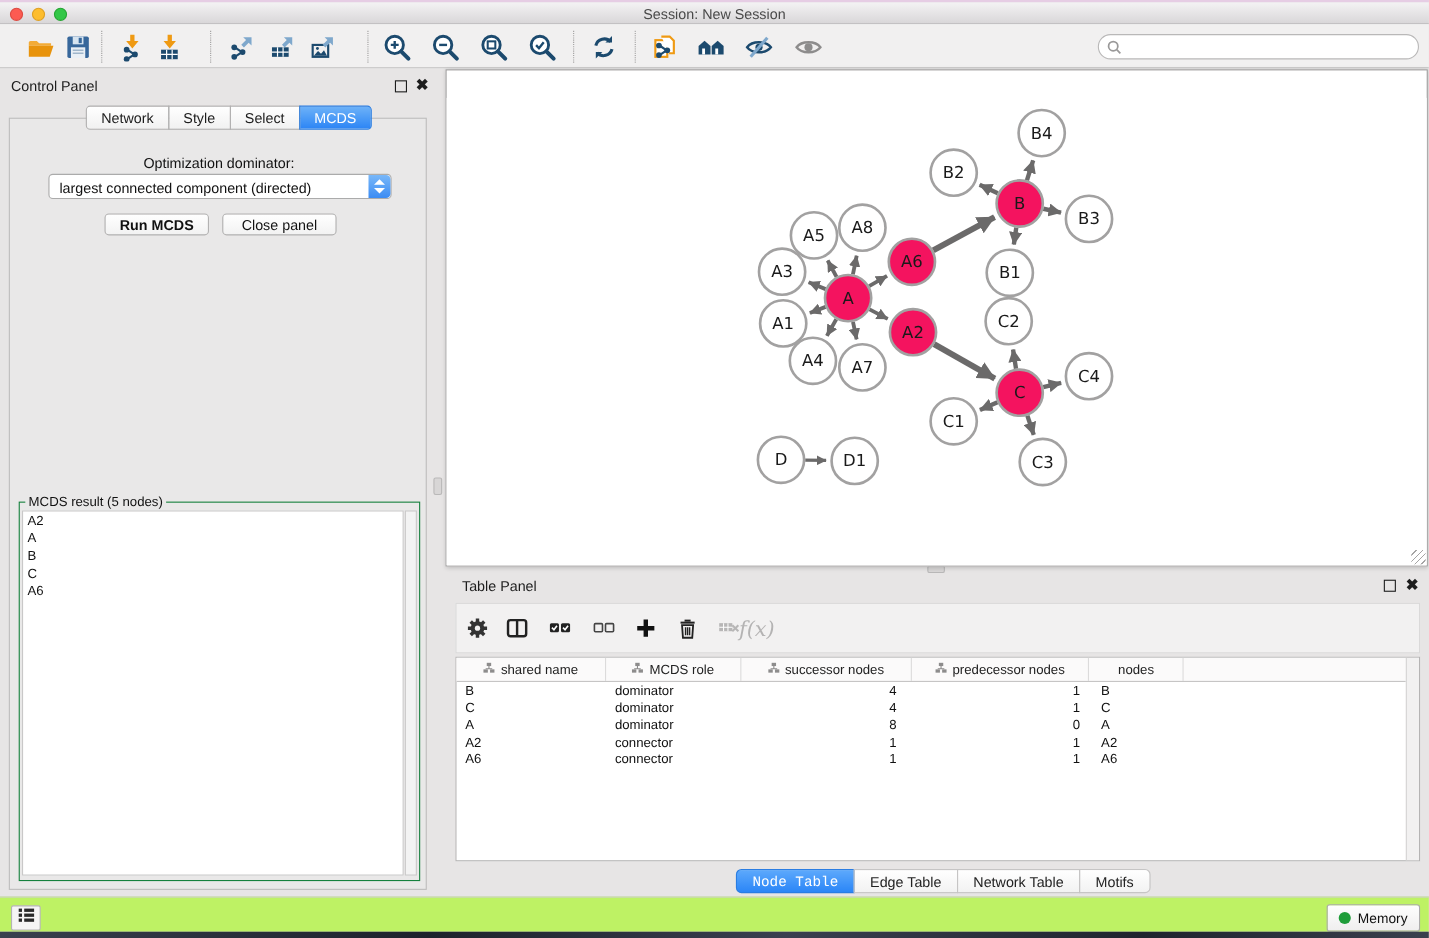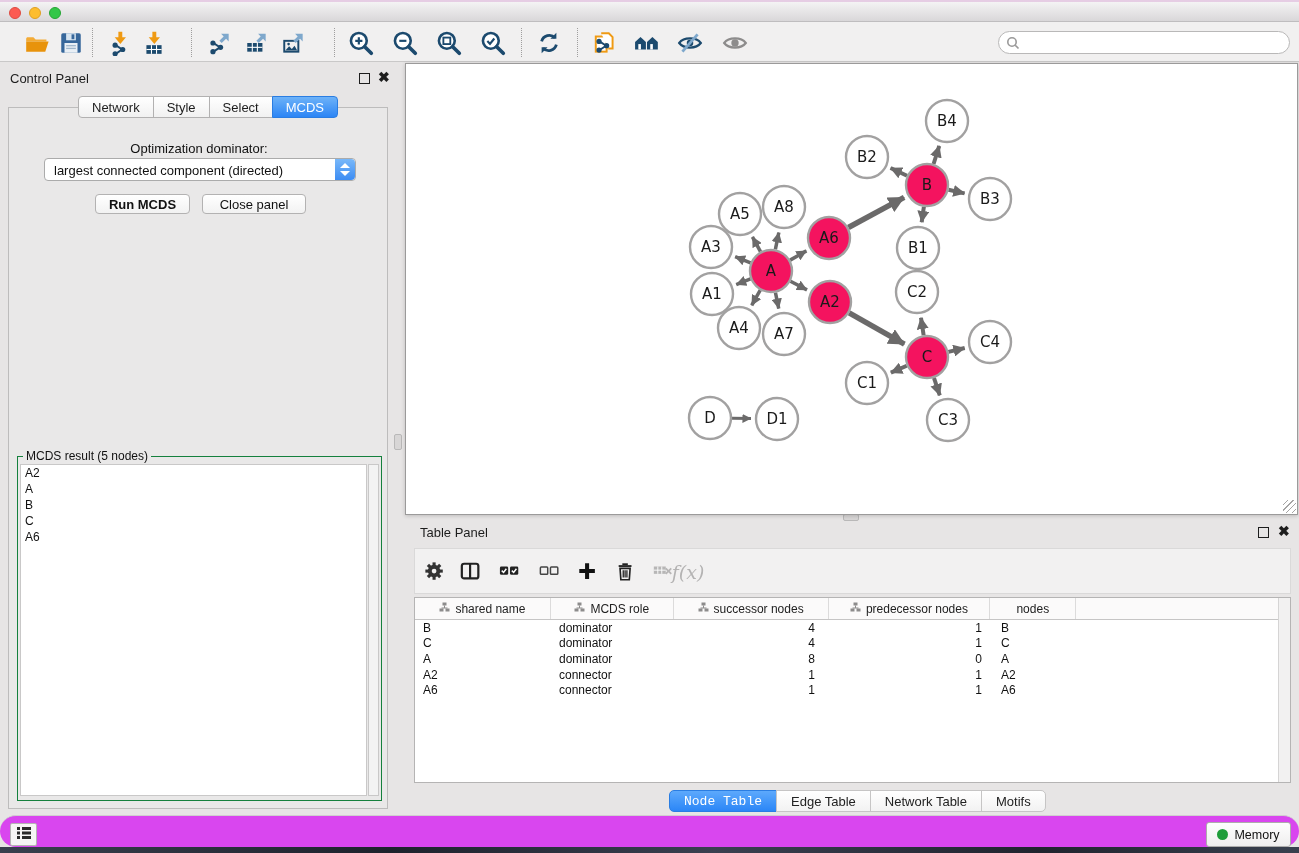--- a/index.html
+++ b/index.html
@@ -119,21 +119,21 @@
   .tp-tabs { position:absolute; left:669px; top:790px; display:flex; }
   .tp-tab { height:22px; padding:0 14px; background:linear-gradient(#ffffff,#f2f2f2);
     border:1px solid #c6c5c5; margin-left:-1px; font-size:13px; color:#222;
     display:flex; align-items:center; }
   .tp-tab:first-child { border-radius:5px 0 0 5px; margin-left:0; }
   .tp-tab:last-child  { border-radius:0 5px 5px 0; }
   .tp-tab.active { background:linear-gradient(#5da9fc,#2b86f7); color:#fff; border-color:#2a7de2;font-family:Liberation Mono, monospace; }
 
   
   .statusbar { position:absolute; left:0; top:815px; width:1299px; height:32px;
-    background:#d946ef; border-top:1px solid #d0cfcf;border-radius:16px; }
+    background:#bef264; border-top:1px solid #d0cfcf; }
   .list-btn { position:absolute; left:10px; top:7px; width:27px; height:23px;
     background:#f6f5f5; border:1px solid #b5b4b4; border-radius:2px;
     display:flex; align-items:center; justify-content:center; }
   .mem-btn { position:absolute; right:8px; top:6px; width:85px; height:25px;
     background:linear-gradient(#fefefe,#efeeee); border:1px solid #adacac; border-radius:3px;
     display:flex; align-items:center; justify-content:center; gap:6px;
     font-size:12.5px; color:#111; }
   .mem-dot { width:11px; height:11px; border-radius:50%; background:#1f9d3a; }
   .desktop-strip { position:absolute; left:0; top:847px; width:1299px; height:6px;
     background:linear-gradient(90deg,#39404e,#1d222c 30%,#3a4050 55%,#20242e 80%,#39404e); }
@@ -142,20 +142,21 @@
 <body>
 
 <div id="app">
 
   <div class="titlebar">
     <div class="lights">
       <div class="light red"></div>
       <div class="light yellow"></div>
       <div class="light green"></div>
     </div>
+    <div class="title">Session: New Session</div>
   </div>
 
   <div class="toolbar" id="main-toolbar">
     <div class="searchbox">
       <span class="mag">
         <svg width="14" height="14">
             <circle cx="6" cy="6" r="4.2" fill="none" stroke="#9a9999" stroke-width="1.6"></circle>
             <line x1="9.2" y1="9.2" x2="12.5" y2="12.5" stroke="#9a9999" stroke-width="1.6"></line>
           </svg>
       </span>

